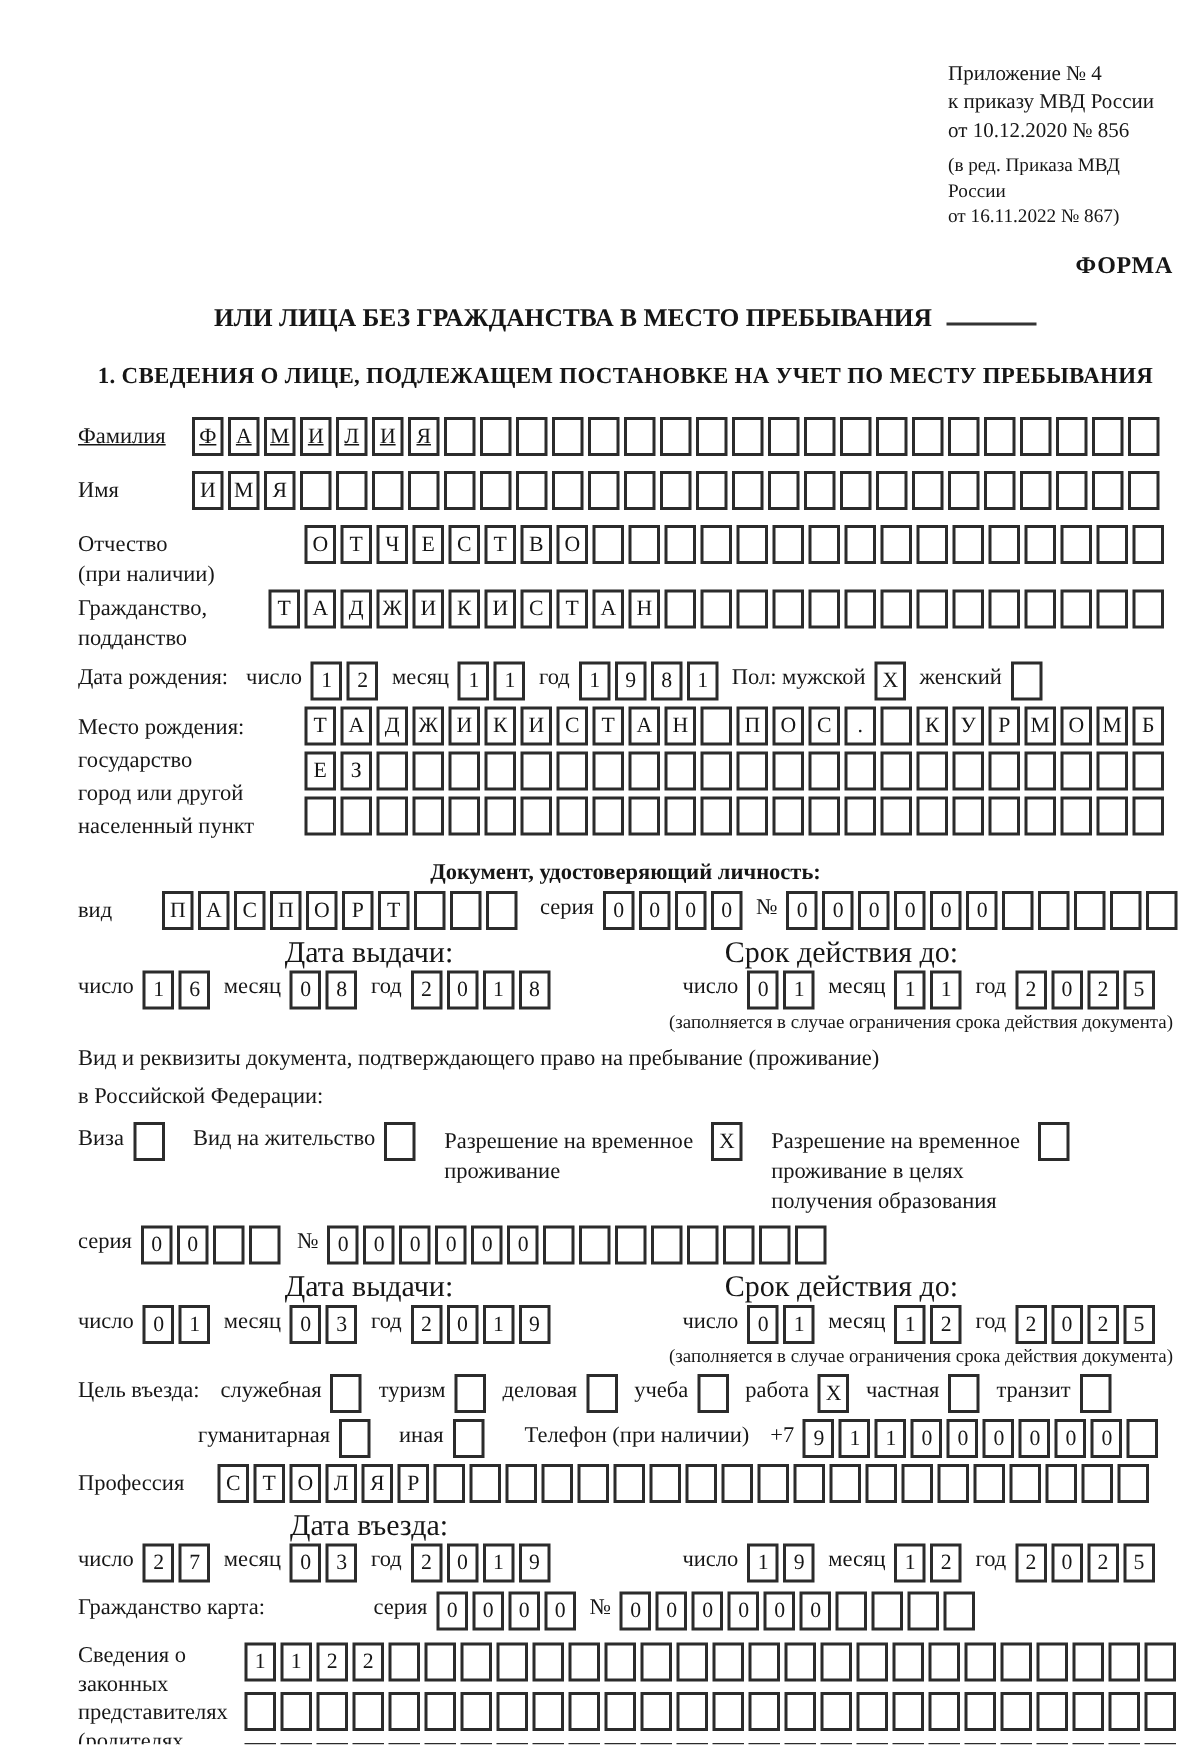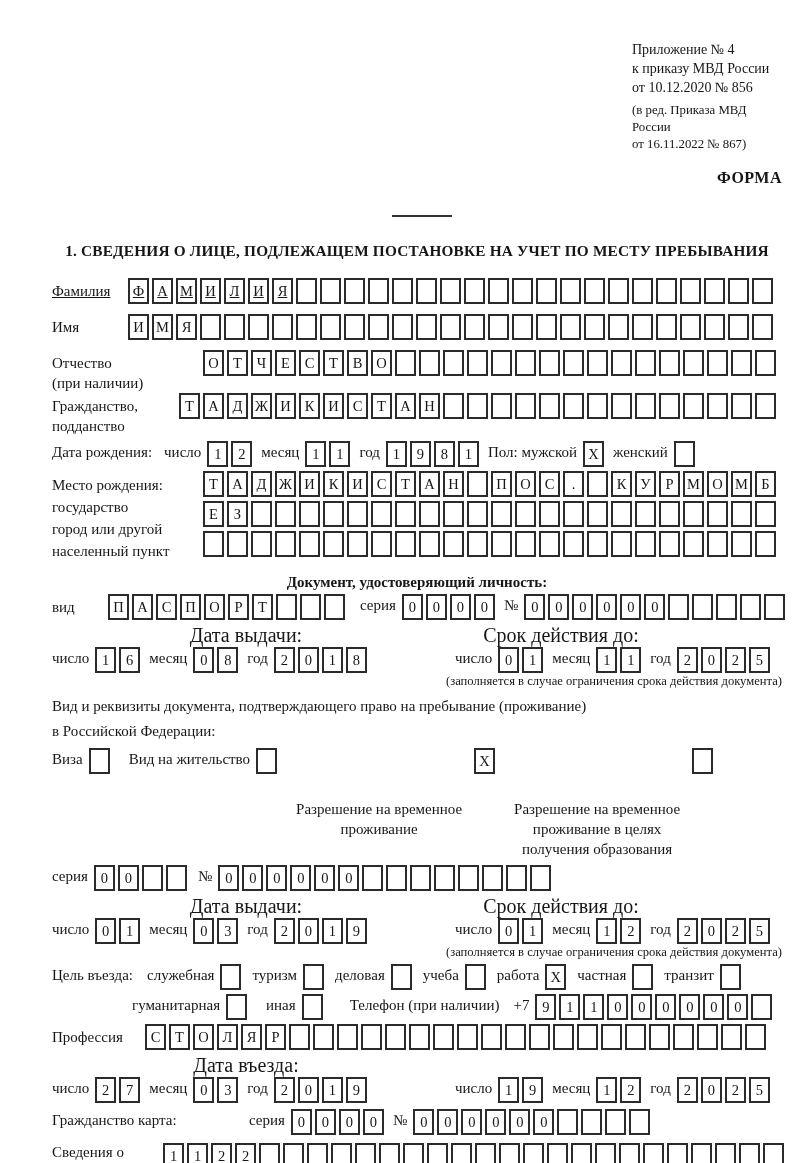--- a/index.html
+++ b/index.html
@@ -30,21 +30,21 @@
   .inline-lbl { padding-top:3px; margin:0 6px; white-space:nowrap; }
   .inline-lbl.first { margin-left:0; }
   .dual { display:flex; }
   .d-left { width:348px; box-sizing:border-box; }
   .d-right { flex:1; }
   .d-h { text-align:center; font-size:20px; }
   .d-left-h { width:348px; box-sizing:border-box; padding-left:40px; }
   .d-right-h { flex:1; padding-right:60px; }
   .note-right { text-align:right; font-size:12.6px; margin-top:1px; }
   .cb-row { margin-top:4px; }
-  .cb-multi { text-align:center; line-height:20px; padding-top:3px;margin-top:48px; }
+  .cb-multi { line-height:20px; padding-top:3px; }
   .gap8 { margin-left:8px; } .gap12 { margin-left:12px; } .gap16 { margin-left:16px; }
   .opt { display:inline-flex; align-items:flex-start; margin-right:8px; }
   .opt .t { padding-top:3px; margin-right:6px; white-space:nowrap; }
   .indent80 { margin-left:80px; }
 </style>
 </head>
 <body>
 
 <div class="page">
 
@@ -55,21 +55,21 @@
     <div class="rev">
       <div>(в ред. Приказа МВД России</div>
       <div>от 16.11.2022 № 867)</div>
     </div>
   </div>
 
   <div class="forma">ФОРМА</div>
 
   <div class="title">
     <div>
-      <span class="title-blank"></span>
+      <span>ИЛИ ЛИЦА БЕЗ ГРАЖДАНСТВА В МЕСТО ПРЕБЫВАНИЯ</span><span class="title-blank"></span>
     </div>
   </div>
 
   <div class="section-h">1. СВЕДЕНИЯ О ЛИЦЕ, ПОДЛЕЖАЩЕМ ПОСТАНОВКЕ НА УЧЕТ ПО МЕСТУ ПРЕБЫВАНИЯ</div>
 
   <div class="row mt18">
     <span class="lbl w76">Фамилия</span>
     <span class="cells">
         <span class="cell">Ф</span>
         <span class="cell">А</span>

